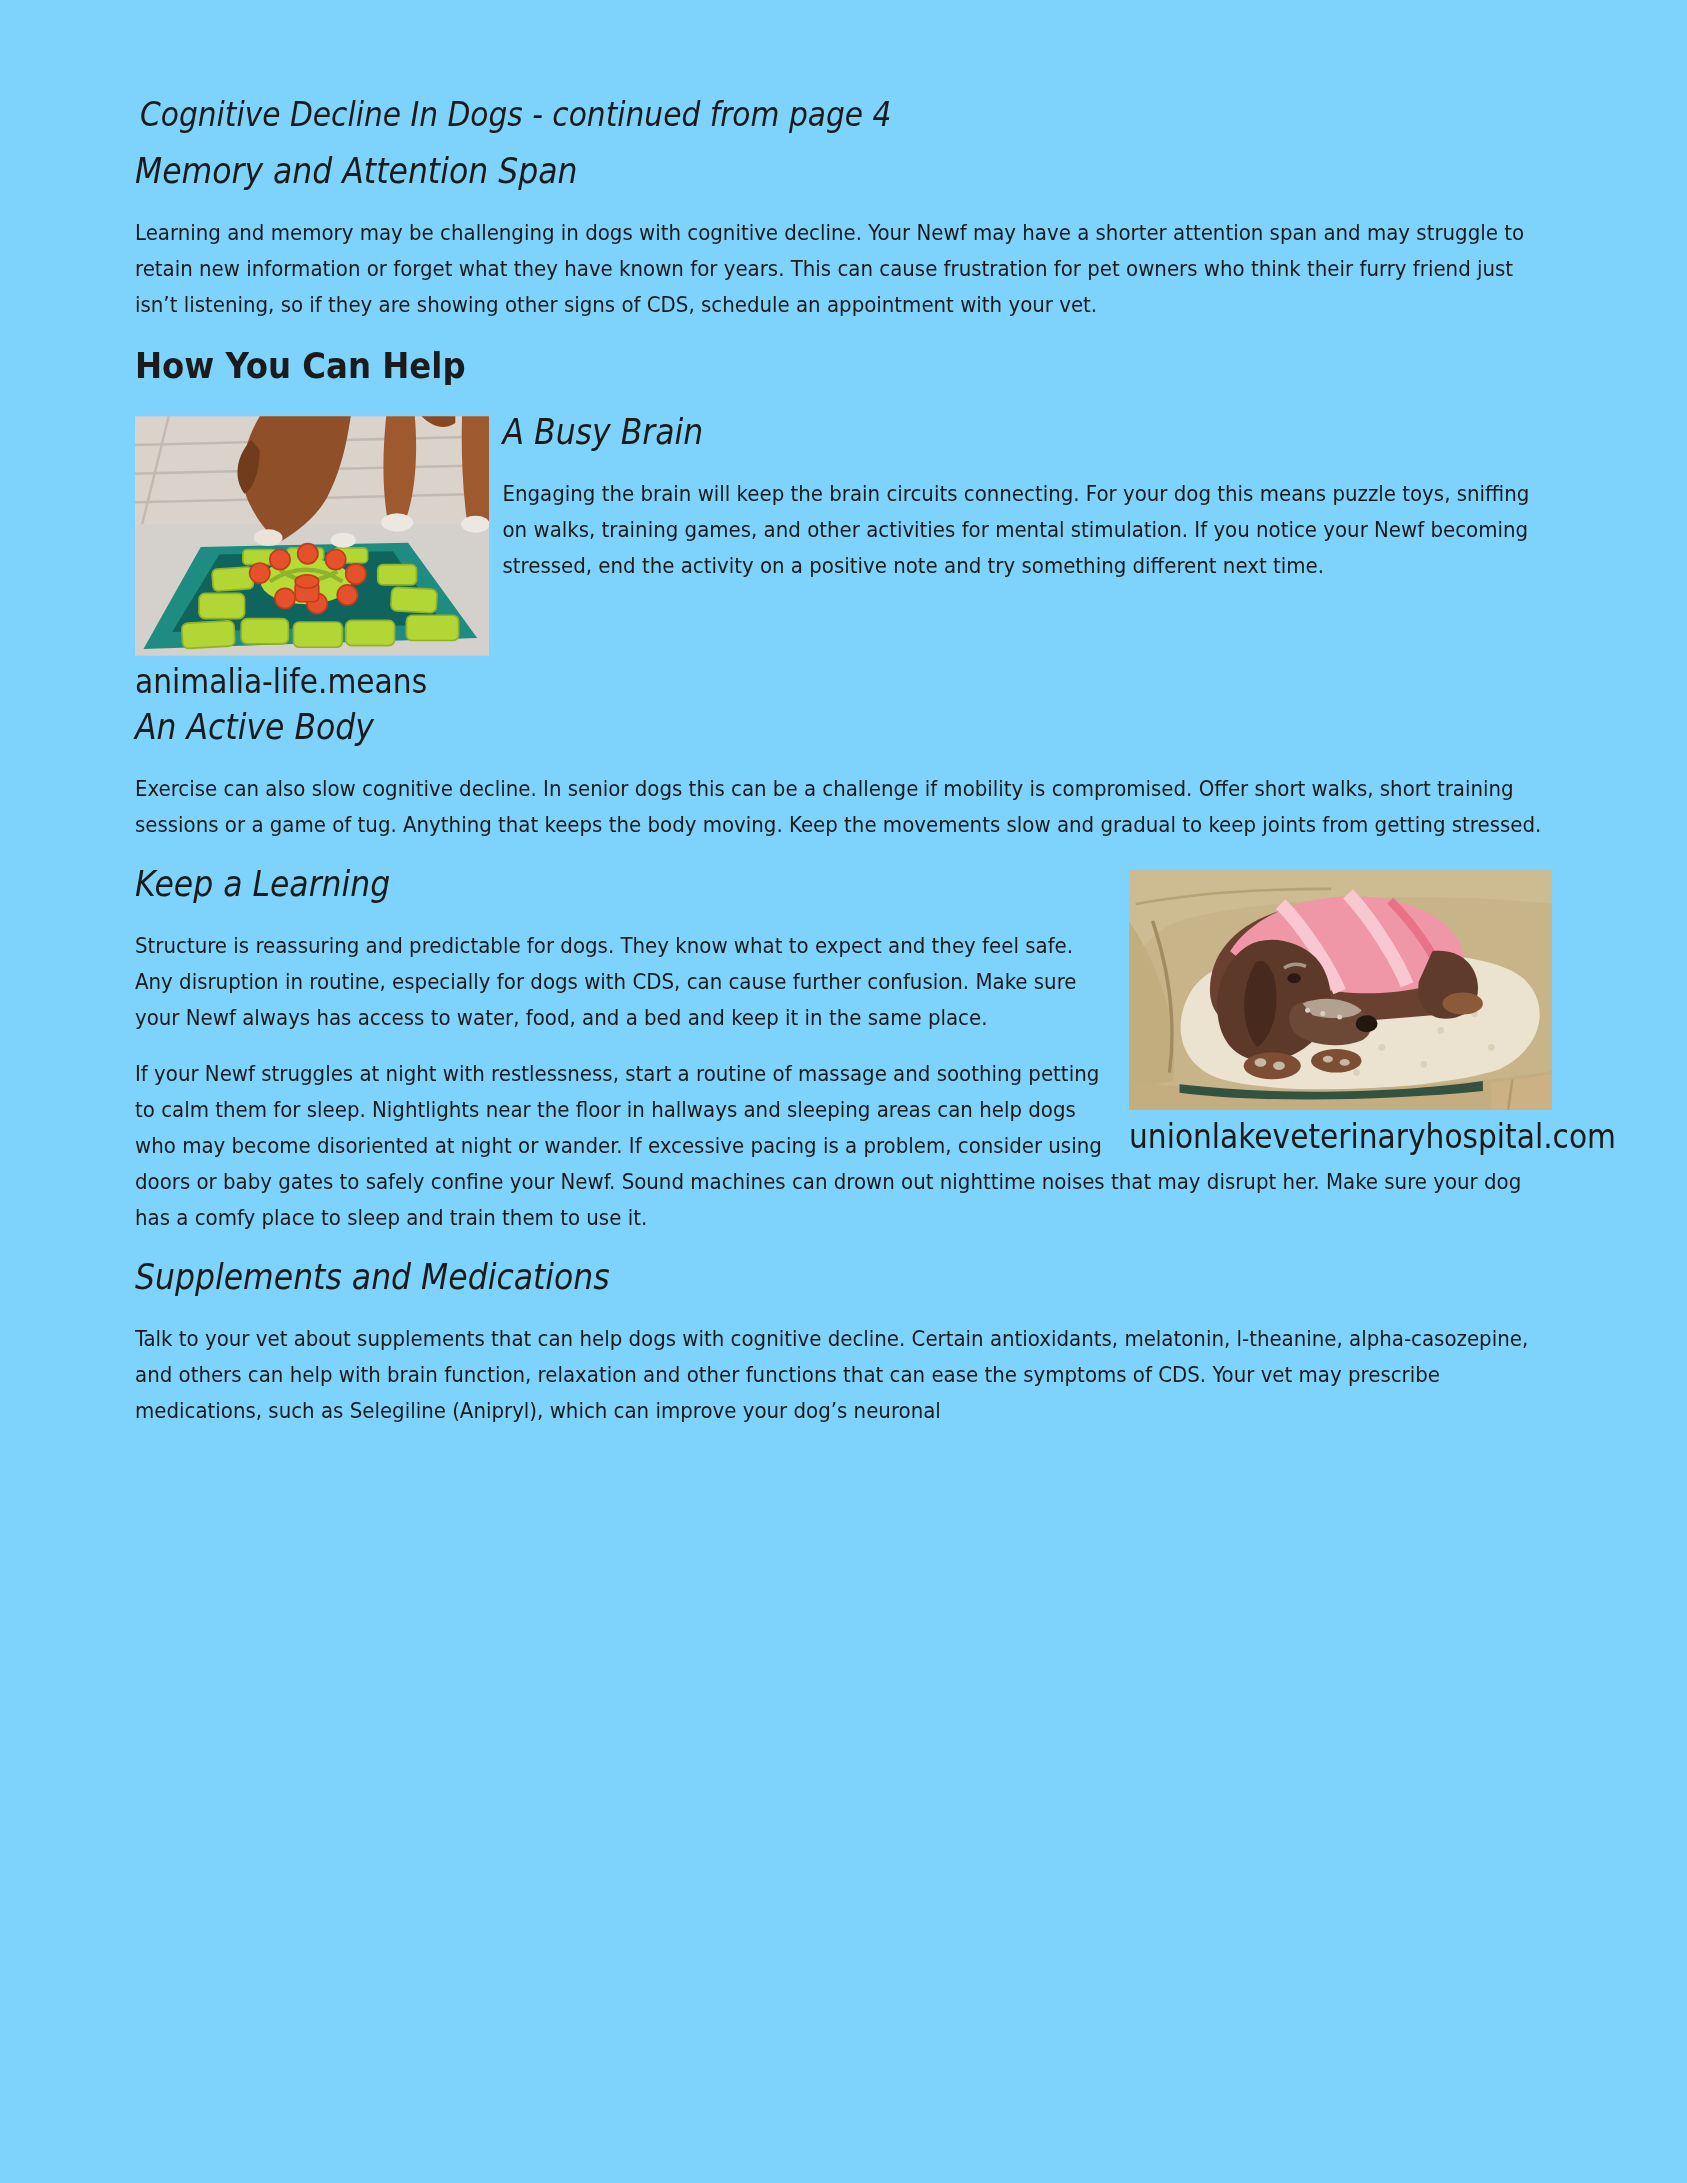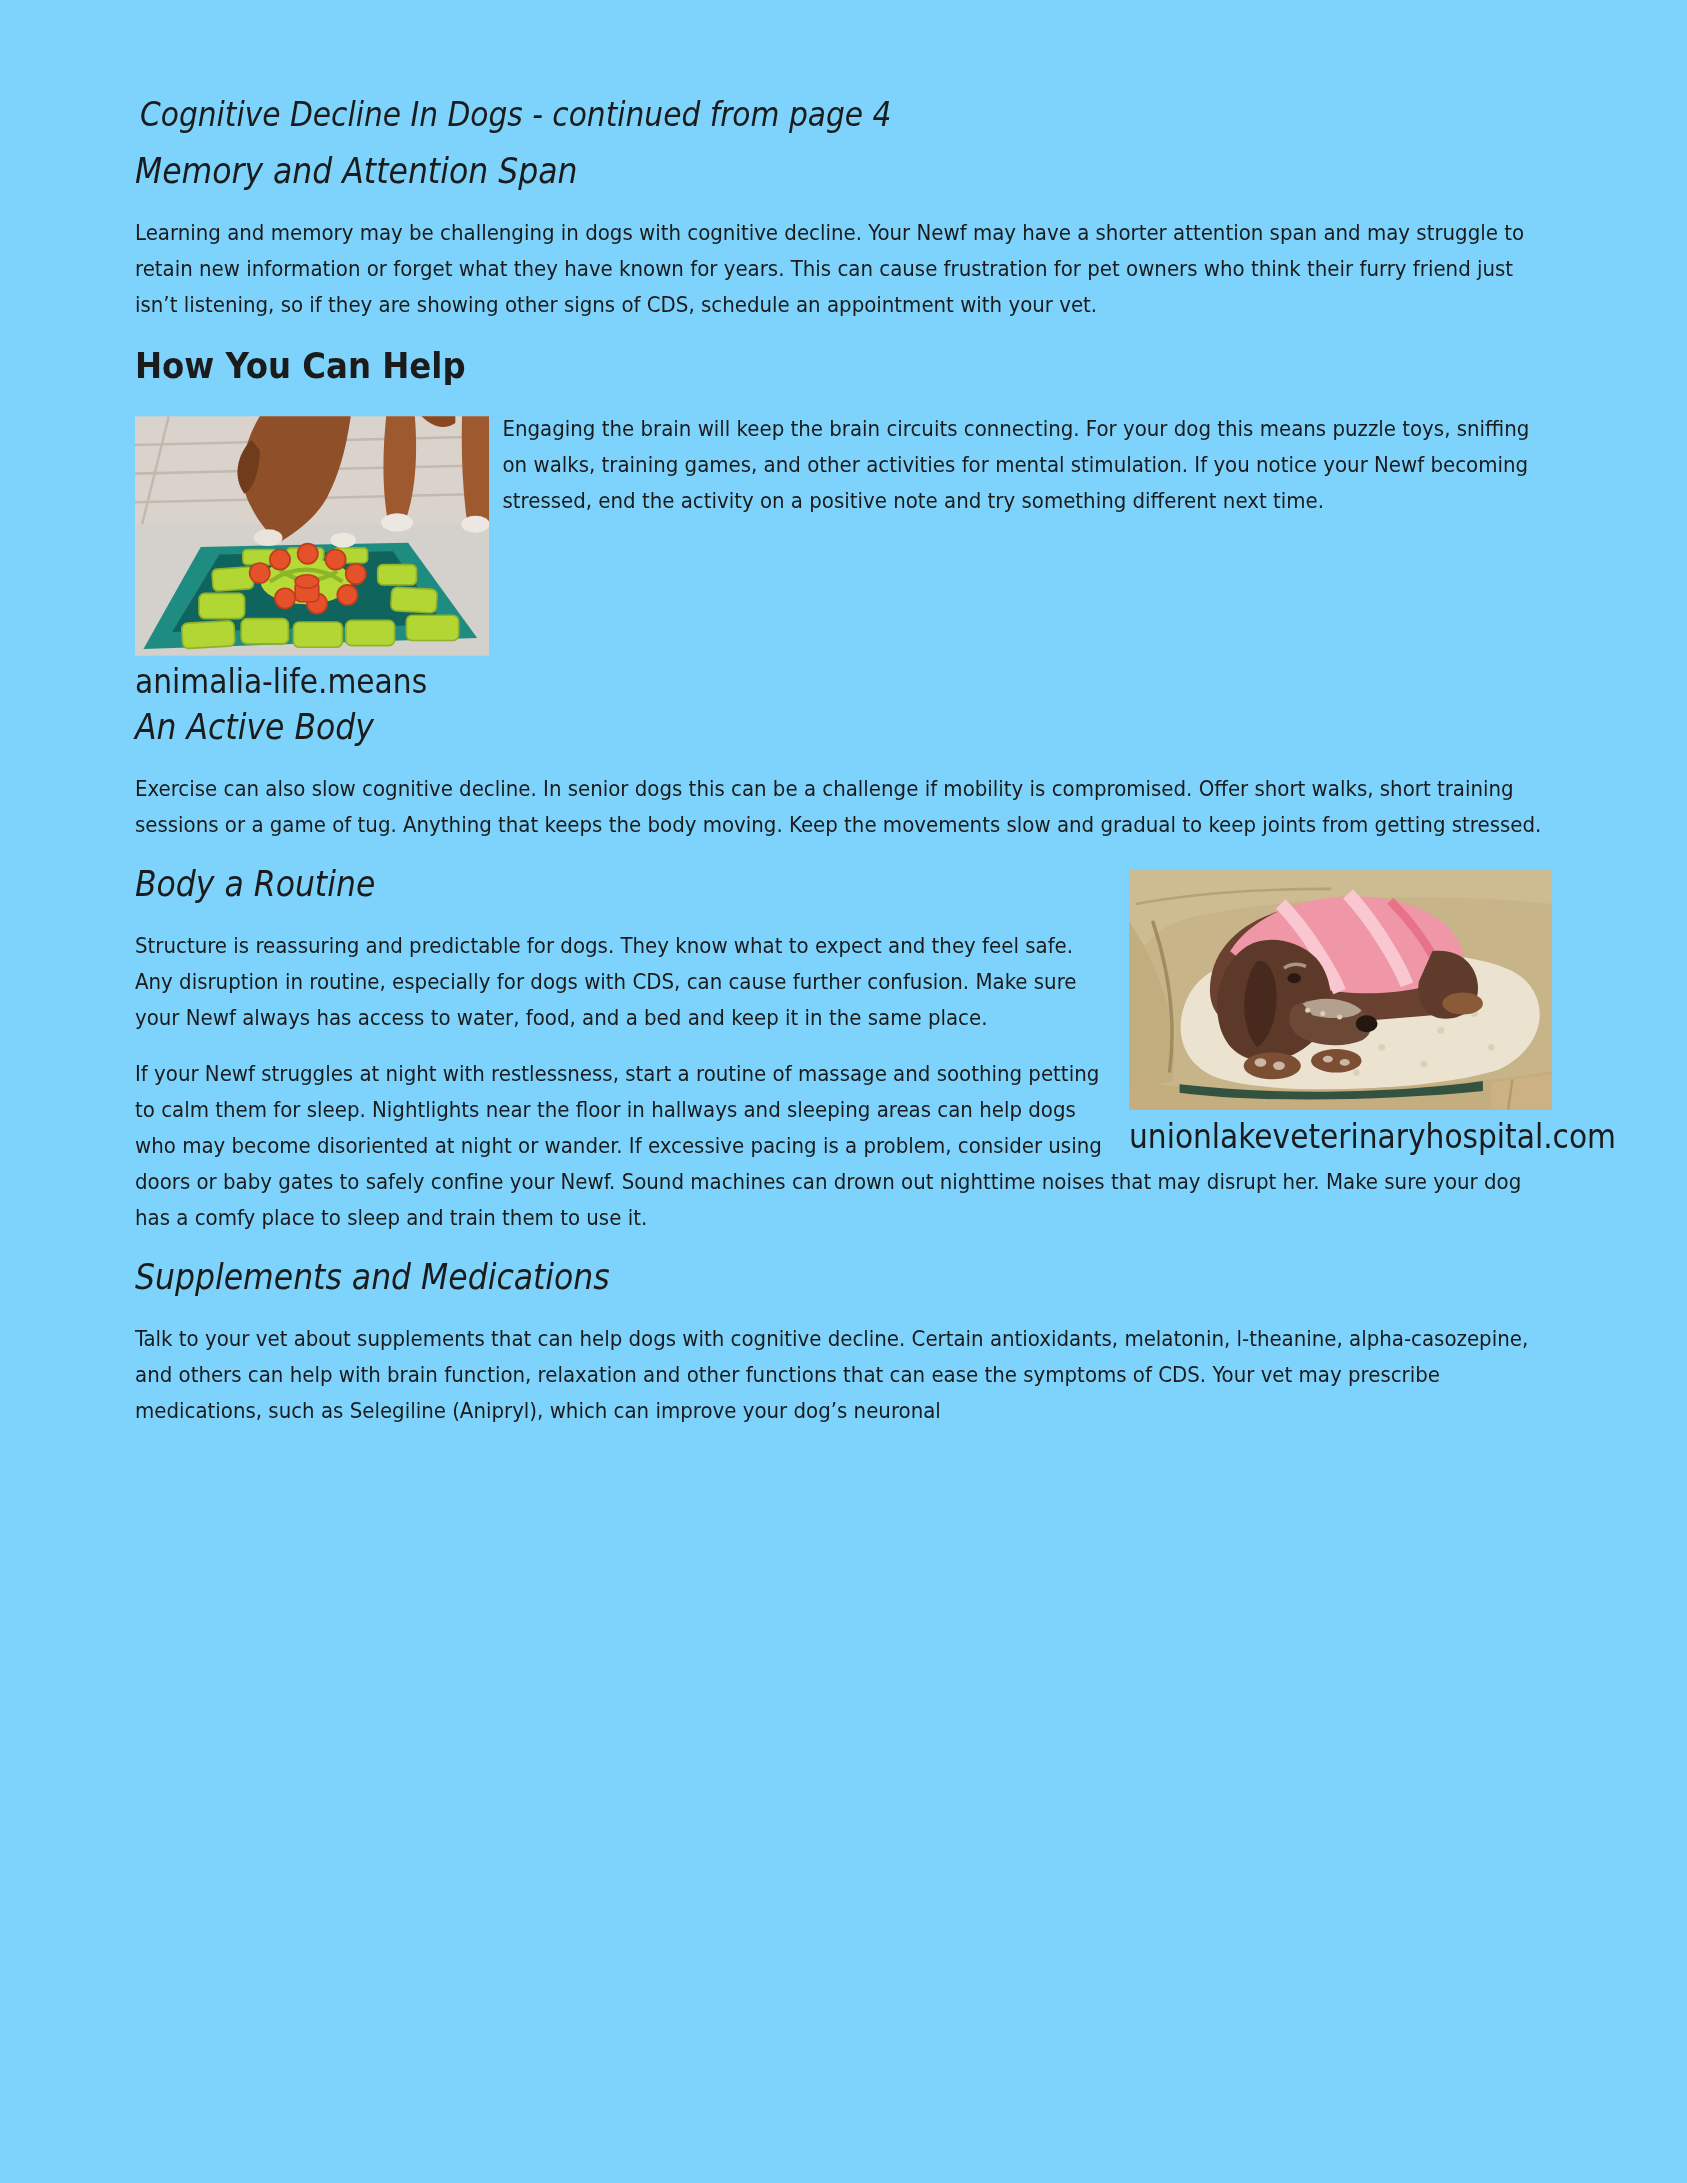--- a/index.html
+++ b/index.html
@@ -123,20 +123,21 @@
         <path d="M298,0 L332,0 C336,48 332,92 322,120 C318,132 302,132 299,119 C293,80 294,40 298,0 Z" fill="#9e5a2e"></path>
         <ellipse cx="311" cy="126" rx="19" ry="11" fill="#ece7e0"></ellipse>
         <path d="M388,0 L420,0 L420,128 C406,138 396,132 393,118 C388,76 387,38 388,0 Z" fill="#9e5a2e"></path>
         <ellipse cx="404" cy="128" rx="17" ry="10" fill="#ece7e0"></ellipse>
         <path d="M340,0 C354,14 368,16 380,8 L380,0 Z" fill="#884822"></path>
       </g>
     </svg>
     <figcaption>animalia-life.means</figcaption>
   </figure>
 
+  <h3>A Busy Brain</h3>
   <p>Engaging the brain will keep the brain circuits connecting. For your dog this means puzzle toys, sniffing on walks, training games, and other activities for mental stimulation. If you notice your Newf becoming stressed, end the activity on a positive note and try something different next time.</p>
 
   <h3 class="clear">An Active Body</h3>
   <p>Exercise can also slow cognitive decline. In senior dogs this can be a challenge if mobility is compromised. Offer short walks, short training sessions or a game of tug. Anything that keeps the body moving. Keep the movements slow and gradual to keep joints from getting stressed.</p>
 
   <figure class="fig-right">
     <svg width="423" height="240" viewBox="0 0 502 284" role="img">
       <g>
         <rect width="502" height="284" fill="#c8b489"></rect>
         <path d="M0,0 L502,0 L502,40 C400,28 180,26 60,60 C30,70 8,96 0,130 Z" fill="#cdbb92"></path>
@@ -181,21 +182,21 @@
         <ellipse cx="246" cy="226" rx="30" ry="14" fill="#7c4e33"></ellipse>
         <ellipse cx="156" cy="228" rx="7" ry="5" fill="#c9b8a4"></ellipse>
         <ellipse cx="178" cy="232" rx="7" ry="5" fill="#c9b8a4"></ellipse>
         <ellipse cx="236" cy="224" rx="6" ry="4" fill="#c9b8a4"></ellipse>
         <ellipse cx="256" cy="228" rx="6" ry="4" fill="#c9b8a4"></ellipse>
       </g>
     </svg>
     <figcaption>unionlakeveterinaryhospital.com</figcaption>
   </figure>
 
-  <h3>Body a Routine</h3>
+  <h3>Keep a Learning</h3>
   <p>Structure is reassuring and predictable for dogs. They know what to expect and they feel safe. Any disruption in routine, especially for dogs with CDS, can cause further confusion. Make sure your Newf always has access to water, food, and a bed and keep it in the same place.</p>
 
   <p>If your Newf struggles at night with restlessness, start a routine of massage and soothing petting to calm them for sleep. Nightlights near the floor in hallways and sleeping areas can help dogs who may become disoriented at night or wander. If excessive pacing is a problem, consider using doors or baby gates to safely confine your Newf. Sound machines can drown out nighttime noises that may disrupt her. Make sure your dog has a comfy place to sleep and train them to use it.</p>
 
   <h3>Supplements and Medications</h3>
   <p>Talk to your vet about supplements that can help dogs with cognitive decline. Certain antioxidants, melatonin, l-theanine, alpha-casozepine, and others can help with brain function, relaxation and other functions that can ease the symptoms of CDS. Your vet may prescribe medications, such as Selegiline (Anipryl), which can improve your dog’s neuronal</p>
 
 
 </div>
 

